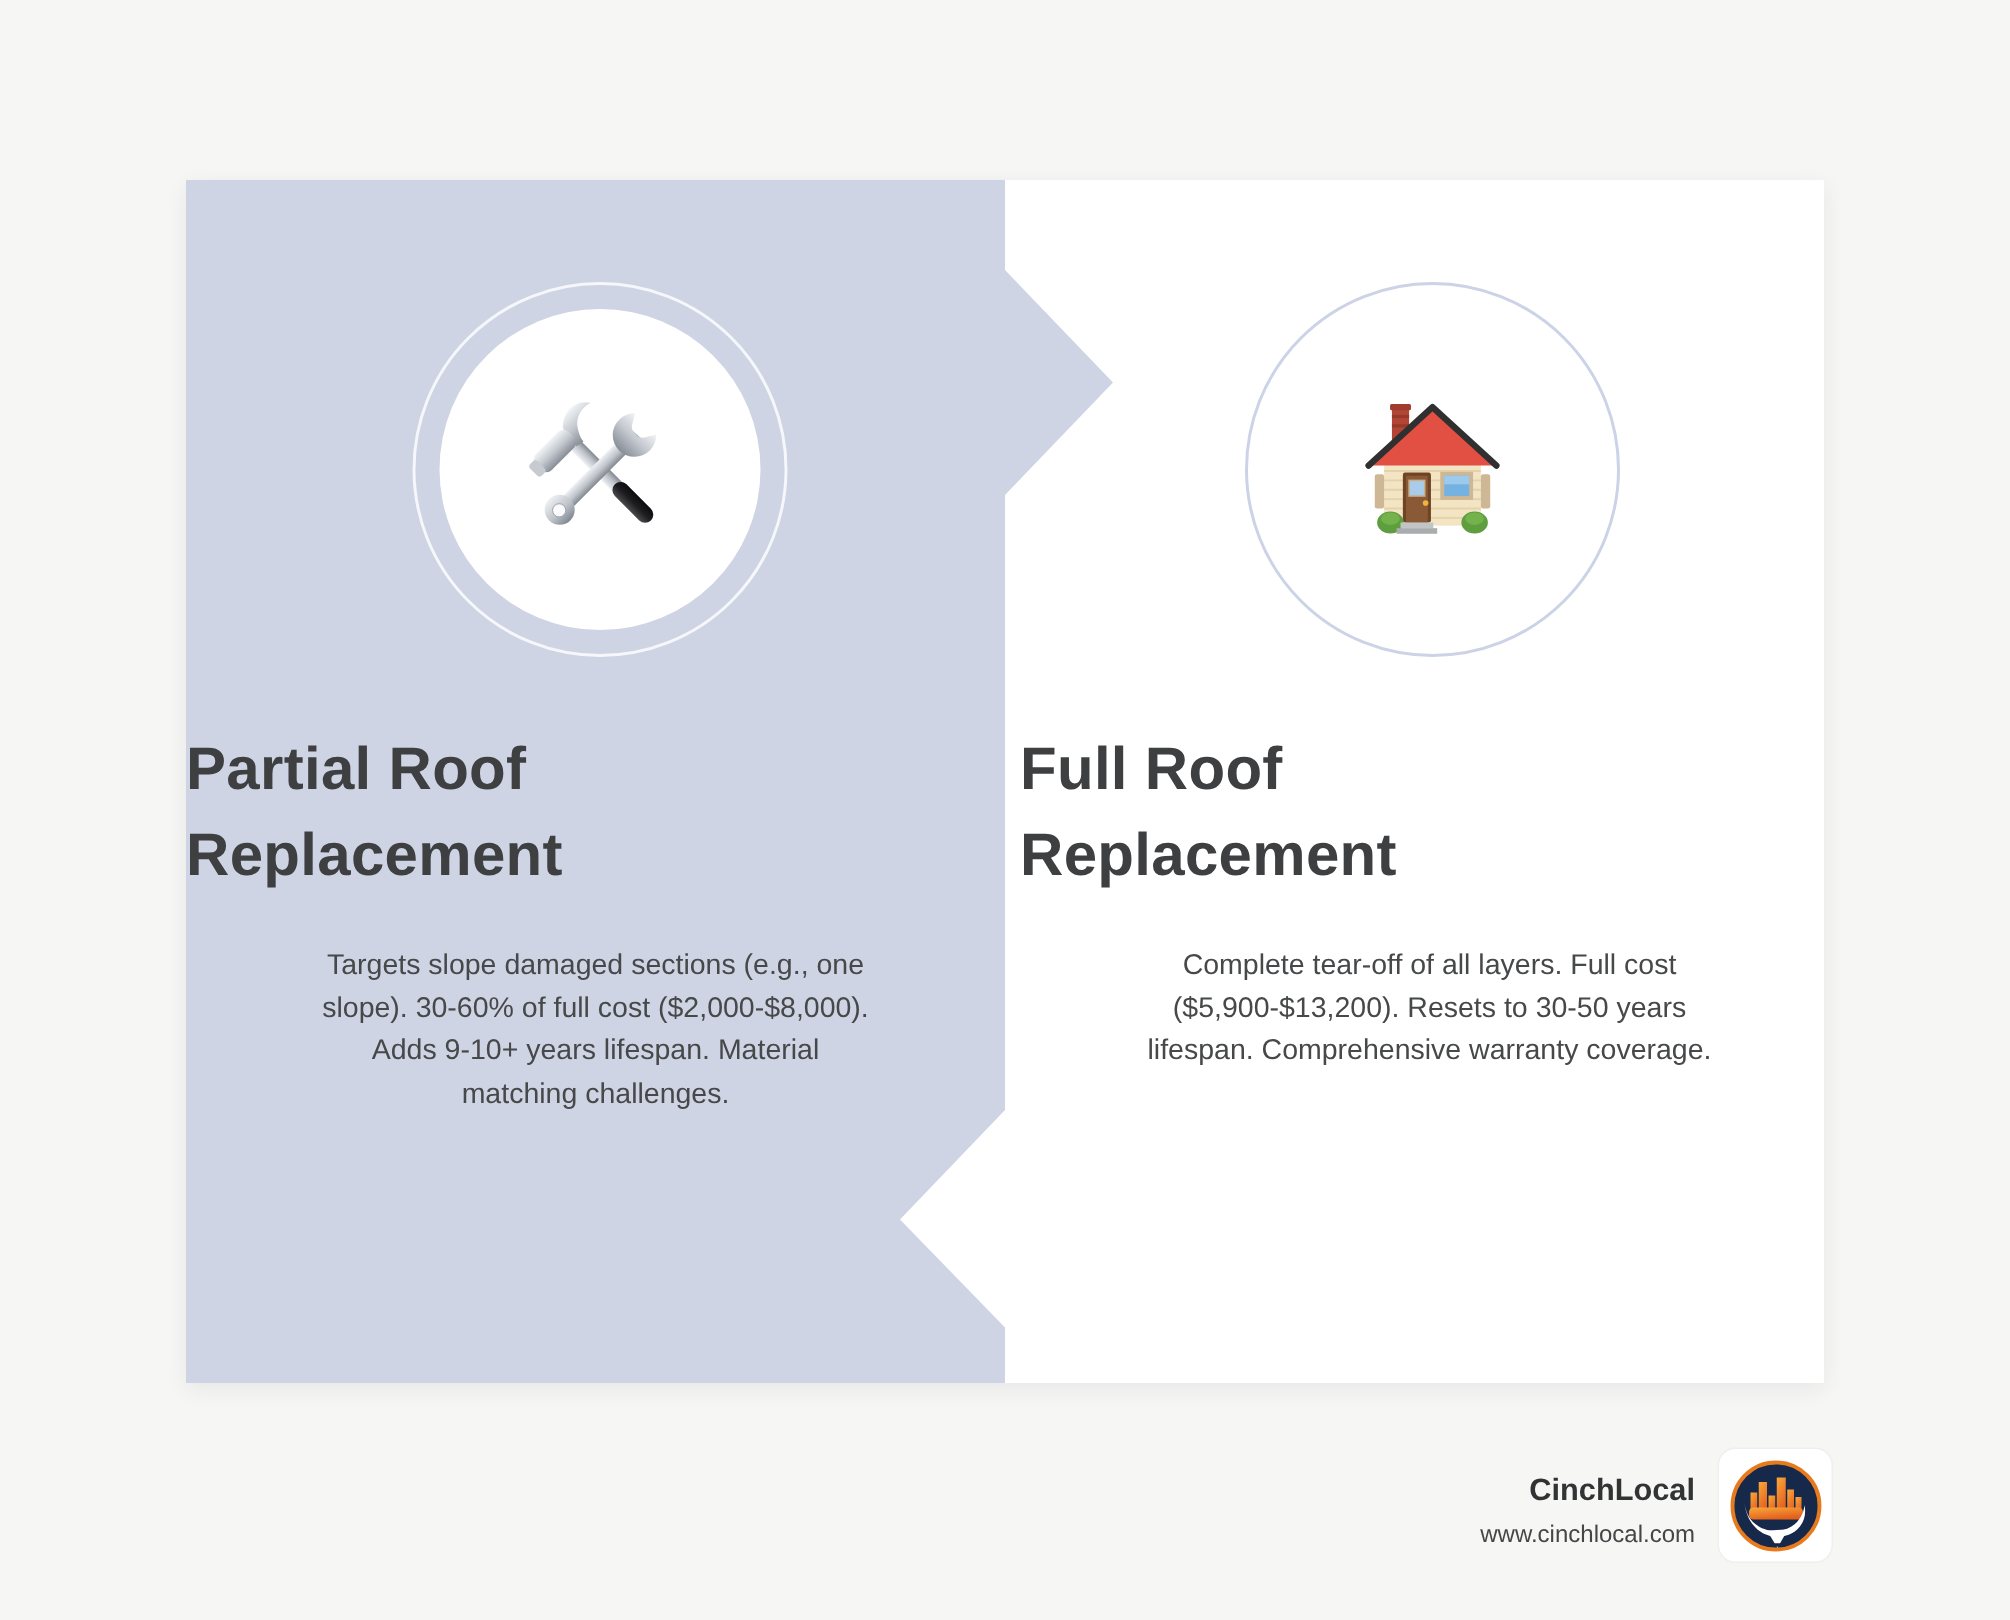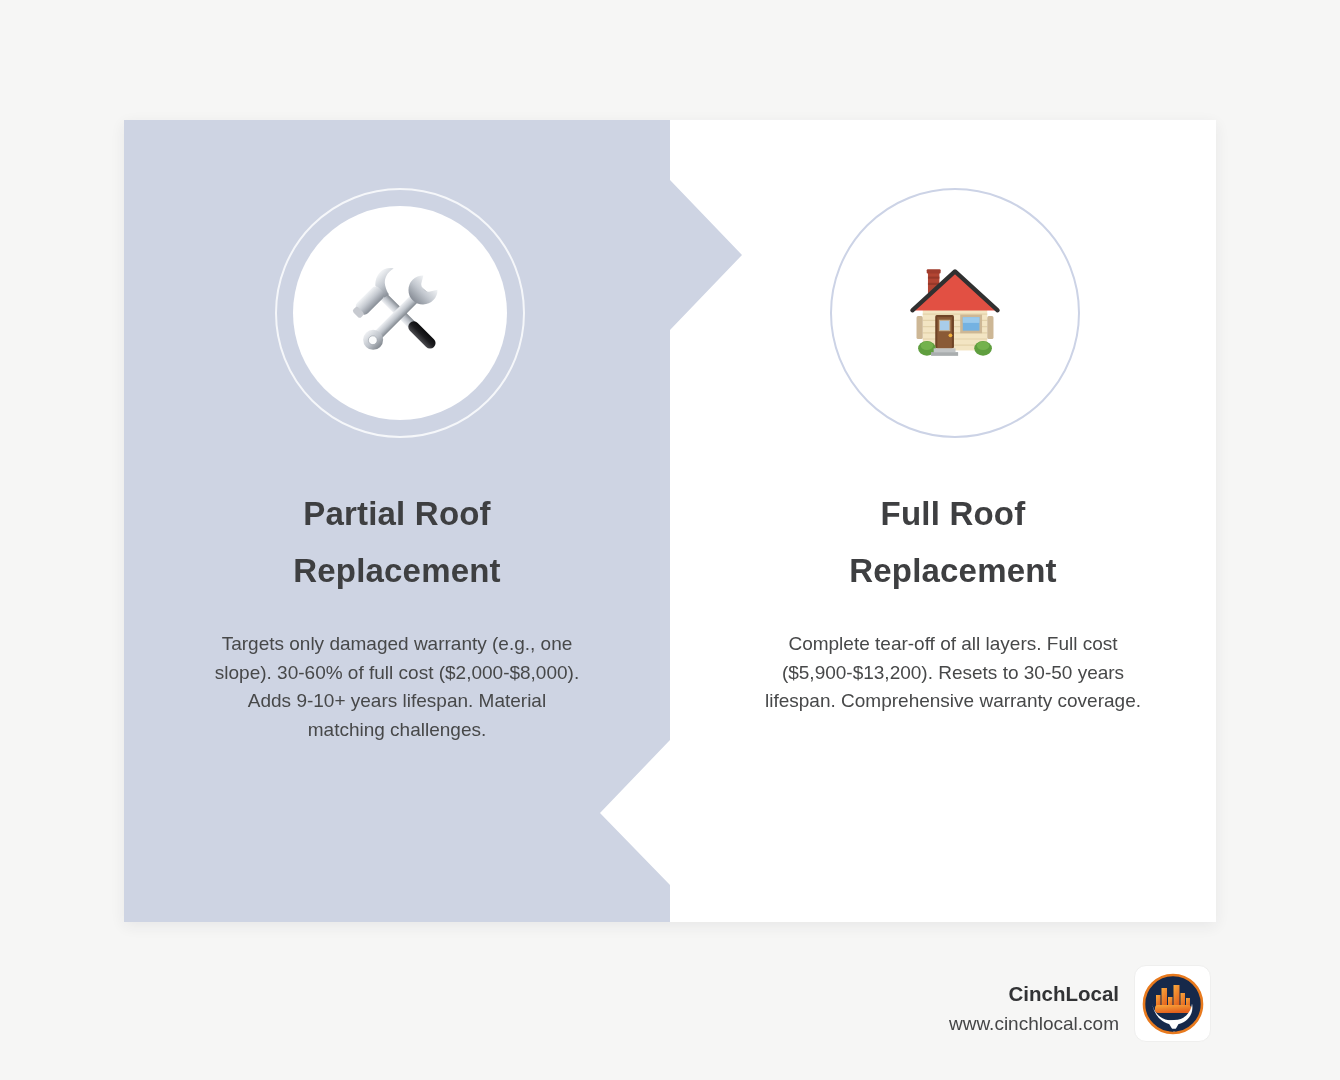--- a/index.html
+++ b/index.html
@@ -34,41 +34,40 @@
   .panel-right .icon-ring { left:150px; border:2px solid #ccd3e6; background:#ffffff; }
   .icon-disc {
     position:absolute; left:50%; top:50%;
     width:214px; height:214px; margin:-107px 0 0 -107px;
     border-radius:50%; background:#ffffff;
     display:flex; align-items:center; justify-content:center;
   }
   .panel-right .icon-disc { background:transparent; }
   .card-title {
     position:absolute; top:365px; left:0; width:100%;
-    text-align:center;
-    font-size:33px; line-height:57px; font-weight:700;
+    font-size:40px; line-height:57px; font-weight:700;
     color:#3e3f41; letter-spacing:0.2px;
   }
   .card-body {
     position:absolute; top:510px; left:0; width:100%;
     text-align:center;
     font-size:19px; line-height:28.5px; font-weight:400;
     color:#474849;
   }
   .card-body div { white-space:nowrap; }
   .footer-brand {
-    position:absolute; right:129px; top:965px;
+    position:absolute; right:118px; top:965px;
     display:flex; align-items:center;
   }
   .brand-text { text-align:right; margin-right:15px; padding-top:10px; }
   .brand-name {
     font-size:20.5px; font-weight:700; color:#323335; line-height:26px;
   }
   .brand-site {
-    font-size:19px; font-weight:400; color:#454647; line-height:26px; margin-top:4px;
+    font-size:16px; font-weight:400; color:#454647; line-height:26px; margin-top:4px;
   }
   .logo-box {
     width:77px; height:77px; background:#ffffff;
     border-radius:12px; border:1px solid #efefee;
     display:flex; align-items:center; justify-content:center;
   }
 </style>
 </head>
 <body>
 
@@ -115,21 +114,21 @@
             <circle cx="0" cy="38.5" r="4.4" fill="#fafbfc" stroke="#9aa0a8" stroke-width="0.6"></circle>
           </g>
         </svg>
       </div>
     </div>
     <h2 class="card-title">
       <span style="display:block">Partial Roof</span>
       <span style="display:block">Replacement</span>
     </h2>
     <div class="card-body">
-      <div>Targets only damaged warranty (e.g., one</div>
+      <div>Targets slope damaged sections (e.g., one</div>
       <div>slope). 30-60% of full cost ($2,000-$8,000).</div>
       <div>Adds 9-10+ years lifespan. Material</div>
       <div>matching challenges.</div>
     </div>
   </section>
 
   <section class="panel panel-right">
     <div class="icon-ring">
       <div class="icon-disc">
         <svg width="104" height="104" viewBox="0 0 100 100">

